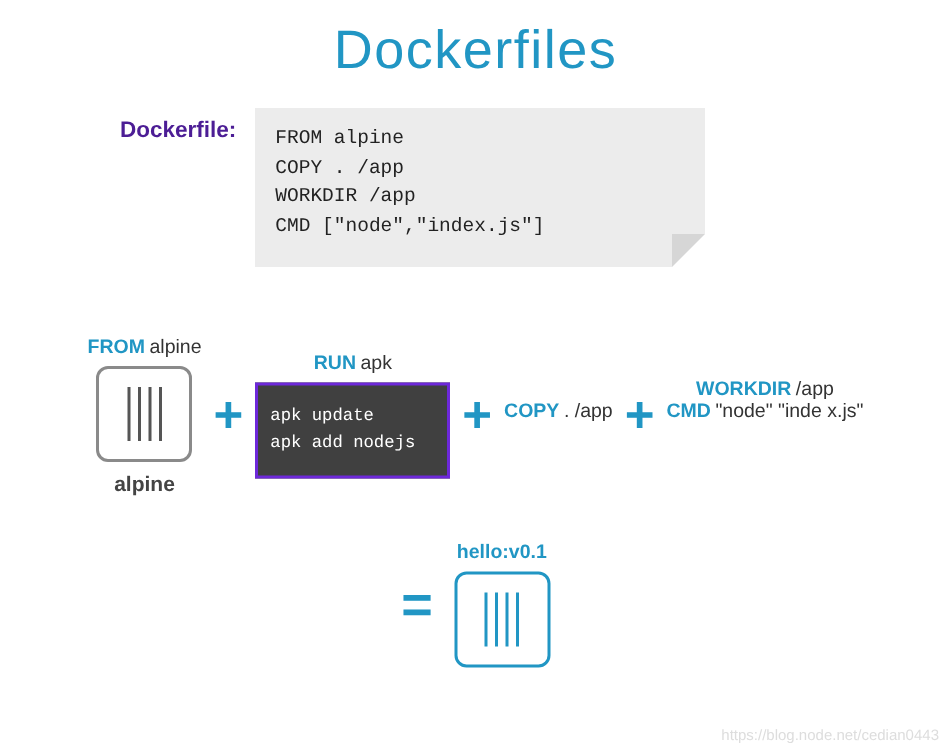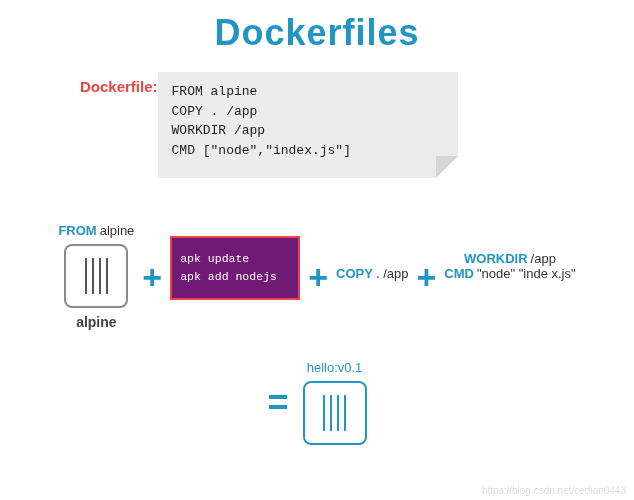--- a/index.html
+++ b/index.html
@@ -8,35 +8,35 @@
     height: 500px;
     background: #fff;
     font-family: Arial, Helvetica, sans-serif;
     position: relative;
     overflow: hidden;
   }
   .title {
     text-align: center;
     font-size: 36px;
     color: #2196c4;
-    font-weight: 700;
+    font-weight: 400;
     padding-top: 12px;
     letter-spacing: 1px;
   }
   .dockerfile-row {
     display: flex;
     align-items: flex-start;
     margin-top: 18px;
     padding-left: 80px;
   }
   .dockerfile-label {
-    color: #ef4444;
+    color: #4c1d95;
     font-weight: bold;
     font-size: 15px;
-    margin-right: 0;
+    margin-right: 12px;
     margin-top: 6px;
     text-align: center;
   }
   .code-box {
     background: #ececec;
     width: 300px;
     padding: 10px 14px 18px 14px;
     font-family: "Courier New", monospace;
     font-size: 13px;
     color: #222;
@@ -87,28 +87,28 @@
   .icon-box .bar {
     width: 2px; height: 36px; background: #555;
   }
   .icon-caption {
     margin-top: 6px;
     font-size: 14px;
     color: #444;
     font-weight: bold;
   }
   .term-box {
-    background: #701a75;
+    background: #404040;
     color: #fff;
     font-family: "Courier New", monospace;
     font-size: 11.5px;
     width: 130px;
     height: 64px;
     padding: 12px 8px;
-    border: 2px solid #ef4444;
+    border: 2px solid #6d28d9;
     white-space: pre;
     line-height: 1.6;
   }
   .plus {
     color: #2196c4;
     font-size: 34px;
     font-weight: bold;
     padding: 0 2px;
     align-self: center;
     margin-top: 18px;
@@ -127,20 +127,21 @@
   }
   .result-col {
     display: flex;
     flex-direction: column;
     align-items: center;
   }
   .result-label {
     color: #2196c4;
     font-size: 13px;
     margin-bottom: 6px;
+    font-weight: bold;
   }
   .icon-box.blue { border-color: #2196c4; }
   .icon-box.blue .bar { background: #2196c4; }
   .watermark {
     position: absolute;
     bottom: 4px; right: 8px;
     font-size: 10px;
     color: #ddd;
   }
 </style>
@@ -171,20 +172,23 @@
         <div class="bar"></div>
         <div class="bar"></div>
         <div class="bar"></div>
     </div>
     <div class="icon-caption">alpine</div>
   </div>
 
   <div class="plus">+</div>
 
   <div class="col">
+    <div class="col-hdr">
+      <span><span class="kw">RUN</span><span class="arg">apk</span></span>
+    </div>
     <div class="term-box"><span>apk update</span>
 <span>apk add nodejs</span></div>
   </div>
 
   <div class="plus">+</div>
 
   <div class="col">
     <div class="col-hdr">
       <span><span class="kw">COPY</span><span class="arg">. /app</span></span>
     </div>
@@ -207,13 +211,13 @@
     <div class="result-label">hello:v0.1</div>
     <div class="icon-box blue">
       <div class="bar"></div>
         <div class="bar"></div>
         <div class="bar"></div>
         <div class="bar"></div>
     </div>
   </div>
 </div>
 
-<div class="watermark">https://blog.csdn.net/cedian0443</div>
+<div class="watermark">https://blog.node.net/cedian0443</div>
 
 </body></html>

